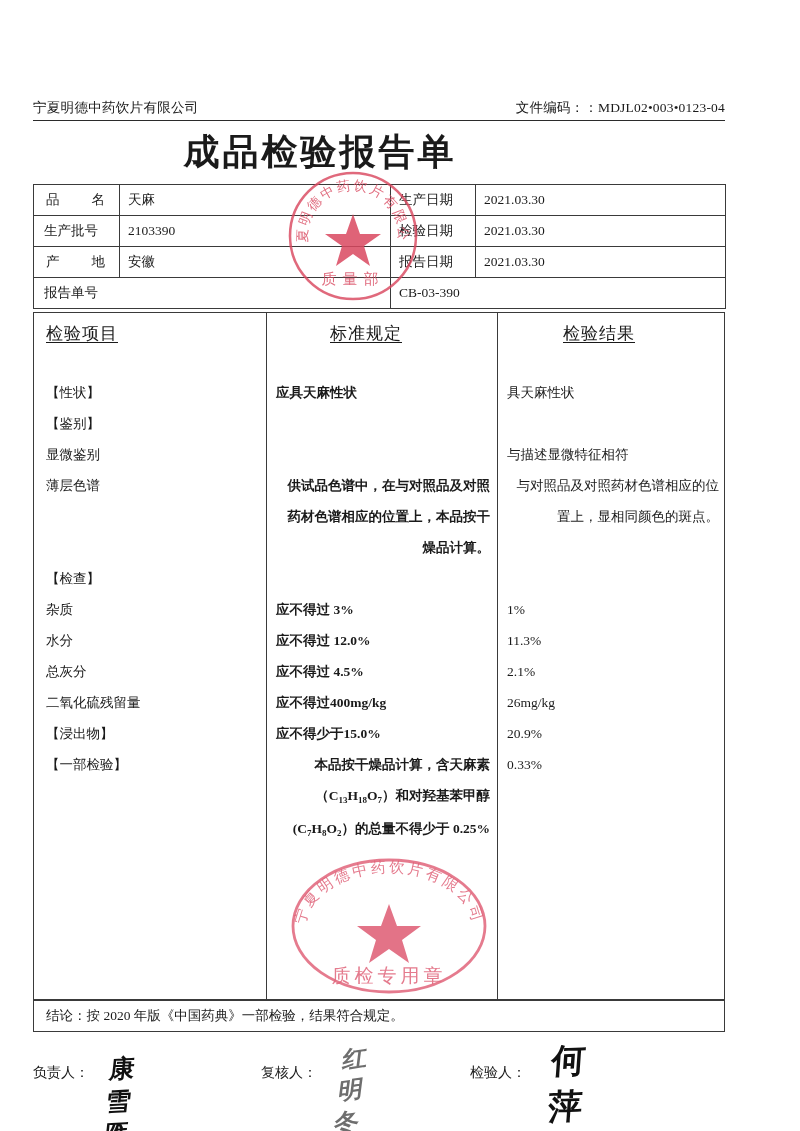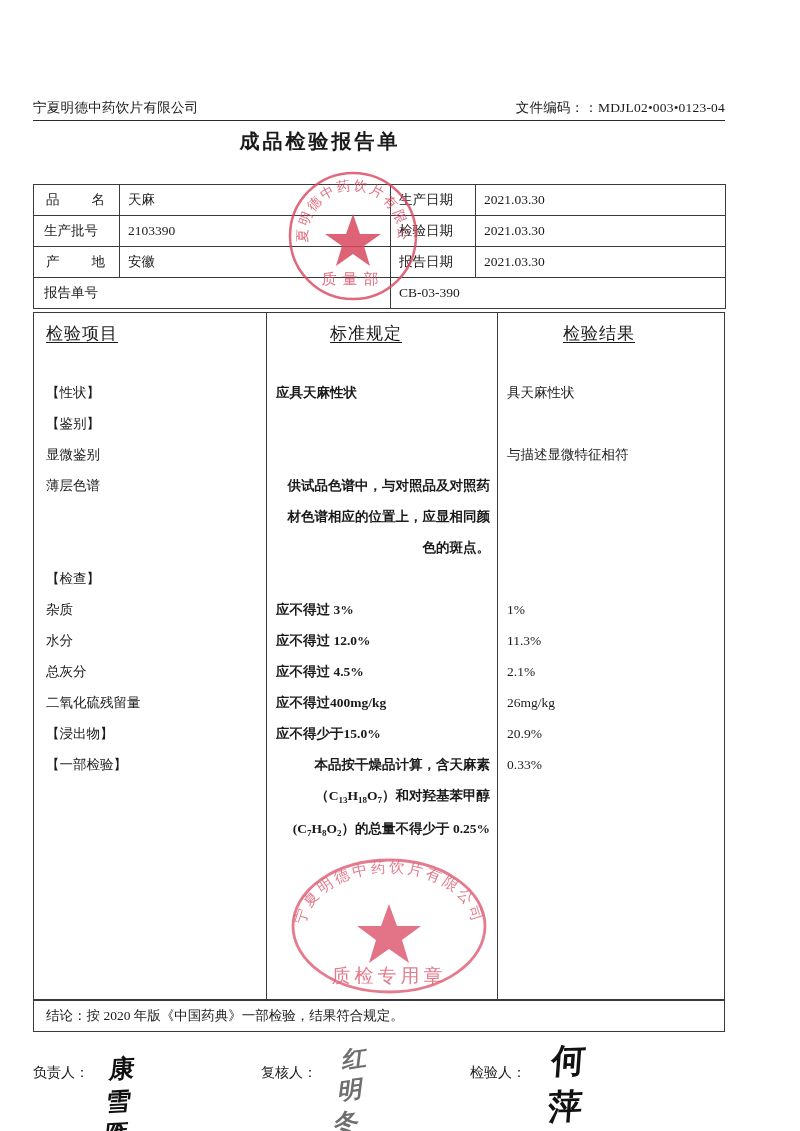--- a/index.html
+++ b/index.html
@@ -43,21 +43,21 @@
     width: 692px;
     height: 1px;
     background: #2b2b2b;
   }
 
   .doc-title {
     position: absolute;
     left: 0; top: 84px;
     width: 640px;
     text-align: center;
-    font-size: 20px;
+    font-size: 36px;
     font-weight: 700;
     letter-spacing: 3px;
     font-family: "Liberation Serif","DejaVu Serif",serif;
   }
 
   
   .tbl {
     position: absolute;
     border-collapse: collapse;
     table-layout: fixed;
@@ -236,21 +236,22 @@
   <div class="cell c-item" style="top:333px">【性状】</div>
   <div class="cell c-std" style="top:333px">应具天麻性状</div>
   <div class="cell c-res" style="top:333px">具天麻性状</div>
 
   <div class="cell c-item" style="top:364px">【鉴别】</div>
 
   <div class="cell c-item" style="top:395px">显微鉴别</div>
   <div class="cell c-res" style="top:395px">与描述显微特征相符</div>
 
   <div class="cell c-item" style="top:426px">薄层色谱</div>
-  <div class="cell c-std wrap" style="top:426px">供试品色谱中，与对照品及对照药材色谱相应的位置上，应显相同颜色的斑点。</div>
+  <div class="cell c-std wrap" style="top:426px">供试品色谱中，在与对照品及对照药材色谱相应的位置上，本品按干燥品计算。</div>
+  <div class="cell c-res wrap-r" style="top:426px">与对照品及对照药材色谱相应的位置上，显相同颜色的斑点。</div>
 
   <div class="cell c-item" style="top:519px">【检查】</div>
 
   <div class="cell c-item" style="top:550px">杂质</div>
   <div class="cell c-std" style="top:550px">应不得过 3%</div>
   <div class="cell c-res" style="top:550px">1%</div>
 
   <div class="cell c-item" style="top:581px">水分</div>
   <div class="cell c-std" style="top:581px">应不得过 12.0%</div>
   <div class="cell c-res" style="top:581px">11.3%</div>

